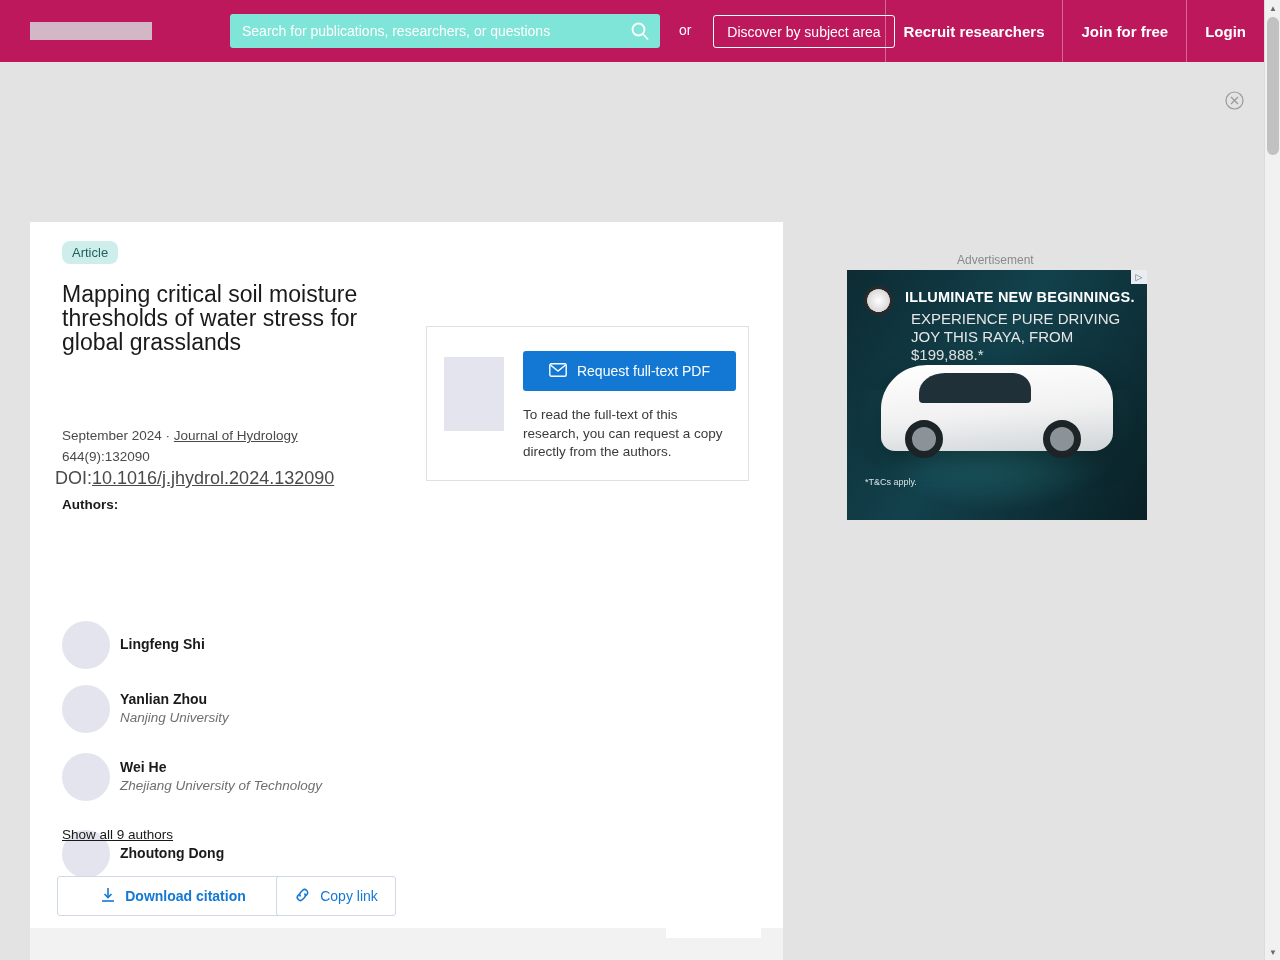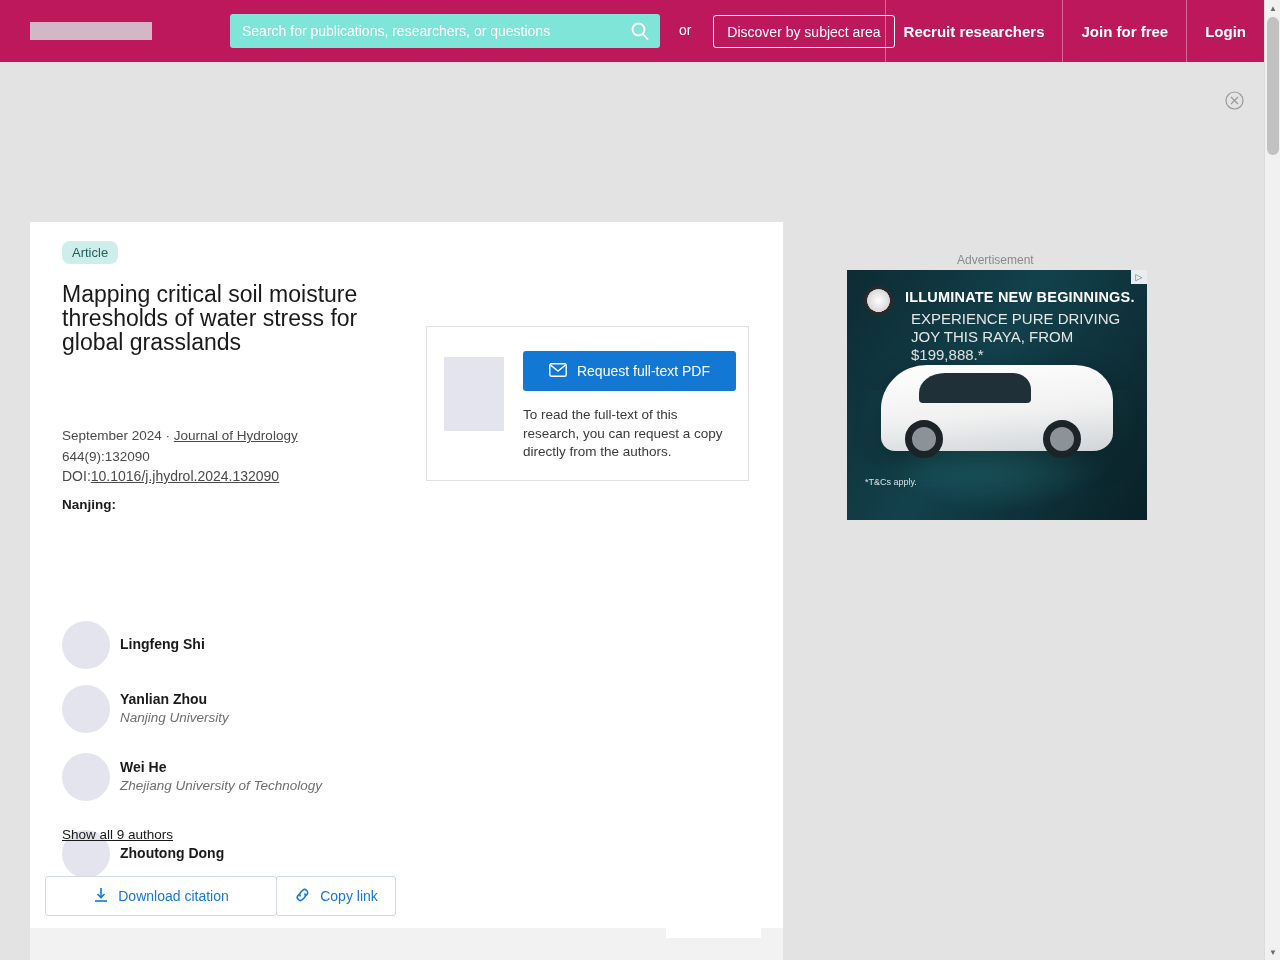--- a/index.html
+++ b/index.html
@@ -93,21 +93,21 @@
     font-size: 23px; line-height: 24px; color: #1a1a1a;
     font-weight: normal;
     margin: 0;
   }
   .pub-meta {
     position: absolute; left: 32px; top: 203px;
     font-size: 13.5px; color: #4a4a4a; line-height: 21px;
     width: 360px;
   }
   .pub-meta a { color: #4a4a4a; text-decoration: underline; }
-  .doi-line { position: absolute; left: 32px; top: 246px; font-size: 14px; color: #4a4a4a; }
+  .doi-line { position: absolute; left: 25px; top: 246px; font-size: 18px; color: #4a4a4a; }
   .doi-line a { color: #4a4a4a; text-decoration: underline; }
 
   .authors-label {
     position: absolute; left: 32px; top: 275px;
     font-size: 13.5px; font-weight: bold; color: #1a1a1a;
   }
   .author-row { position: absolute; left: 32px; width: 420px; height: 48px; }
   .avatar {
     width: 48px; height: 48px; border-radius: 50%;
     background: #e4e4ee; position: absolute; left: 0; top: 0;
@@ -128,21 +128,21 @@
   }
 
   .action-btn {
     position: absolute; top: 654px; height: 40px;
     border: 1px solid #cfd8e3; border-radius: 3px;
     background: #ffffff; color: #1278d4;
     font-size: 14px; cursor: pointer;
     display: flex; align-items: center; justify-content: center; gap: 9px;
     font-family: "Liberation Sans", sans-serif;
   }
-  .btn-download { left: 15px; width: 232px; }
+  .btn-download { left: 27px; width: 232px; font-weight: bold; }
   .btn-copy { left: 246px; width: 120px; }
 
   .divider {
     position: absolute; left: 31px; top: 721px;
     width: 719px; height: 1px; background: #e0e0e0;
   }
 
   .footer-strip {
     position: absolute; left: 0; bottom: 0;
     width: 753px; height: 32px; background: #f2f2f2;
@@ -302,21 +302,21 @@
 
     <div class="pub-meta">
       <span>September 2024</span><span> · </span><a href="#">Journal of Hydrology</a><br>
       <span>644(9):132090</span>
     </div>
 
     <div class="doi-line">
       <span>DOI:</span><a href="#">10.1016/j.jhydrol.2024.132090</a>
     </div>
 
-    <div class="authors-label">Nanjing:</div>
+    <div class="authors-label">Authors:</div>
 
     <div class="author-row" style="top:399px;">
       <div class="avatar"></div>
       <div class="author-name single">Lingfeng Shi</div>
     </div>
 
     <div class="author-row" style="top:463px;">
       <div class="avatar"></div>
       <div class="author-name">Yanlian Zhou</div>
       <div class="author-affil">Nanjing University</div>

